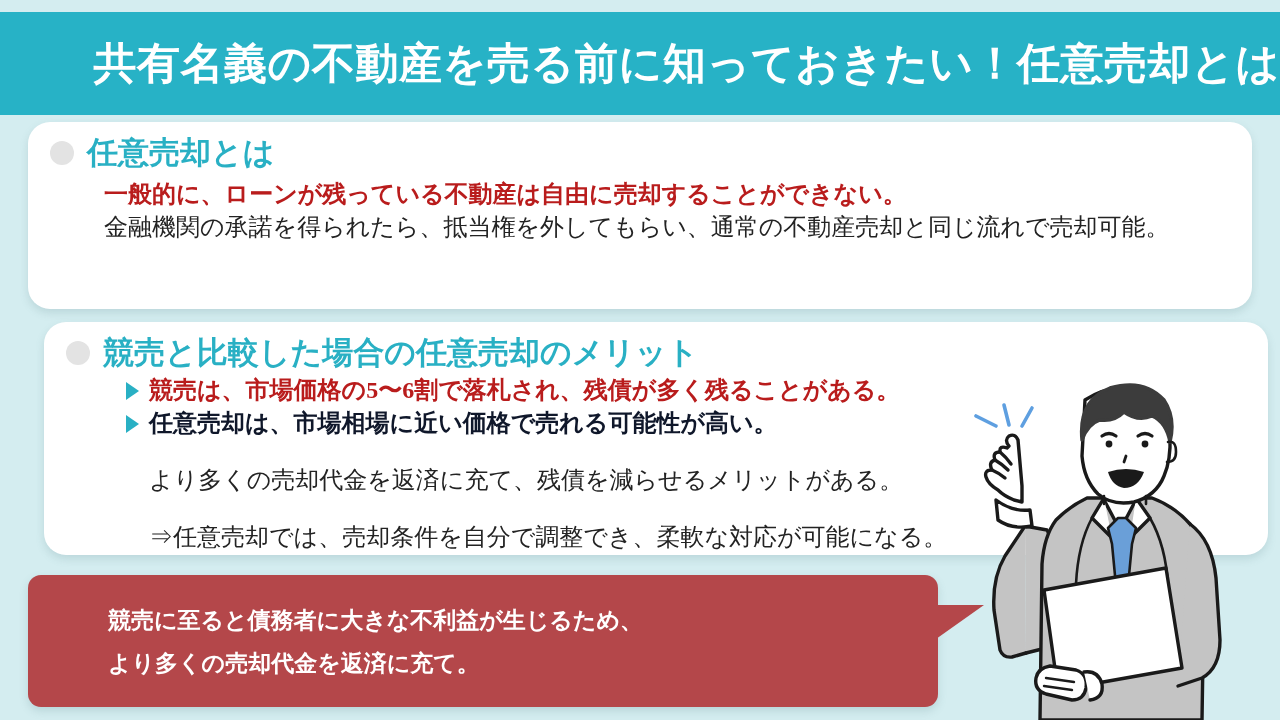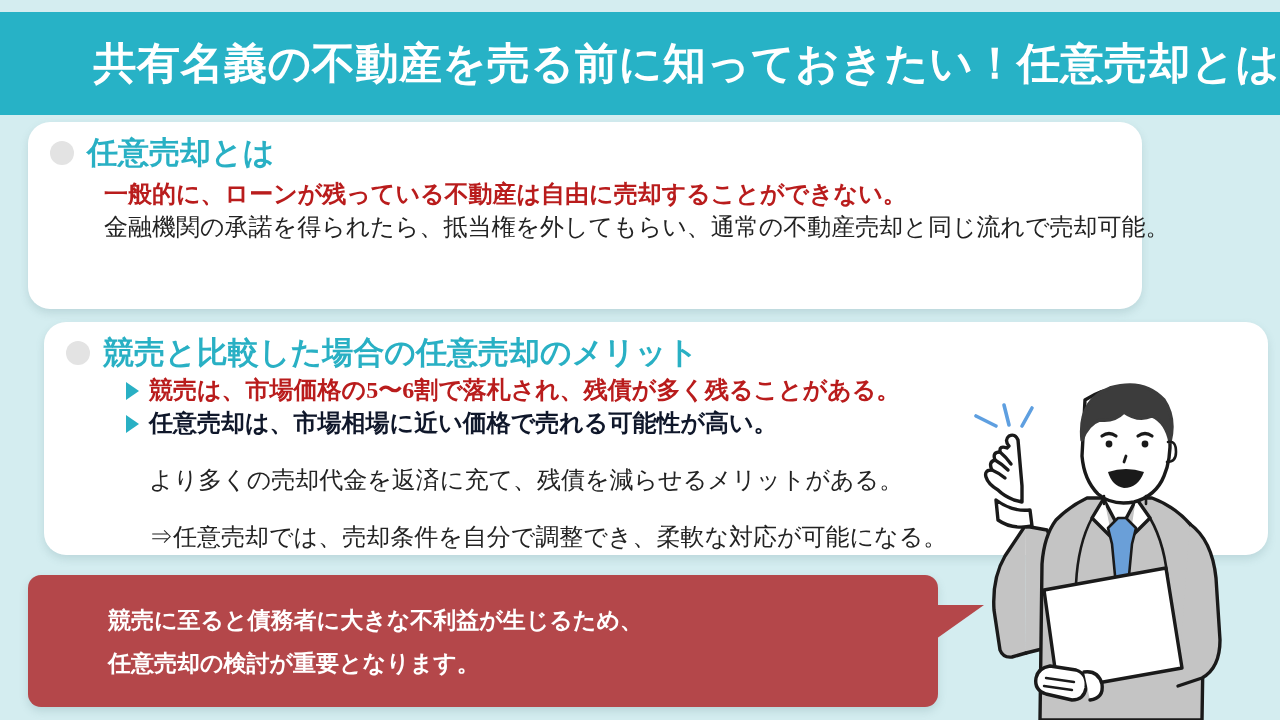--- a/index.html
+++ b/index.html
@@ -47,21 +47,21 @@
   
   .card {
     position: absolute;
     background: #ffffff;
     border-radius: 22px;
     box-shadow: 0 4px 9px rgba(90, 130, 135, 0.20);
   }
   #card-1 {
     left: 28px;
     top: 122px;
-    width: 1114px;
+    width: 1224px;
     height: 187px;
   }
   #card-2 {
     left: 44px;
     top: 322px;
     width: 1224px;
     height: 233px;
   }
 
   .card-head {
@@ -211,21 +211,21 @@
         <span class="line blue">任意売却は、市場相場に近い価格で売れる可能性が高い。</span>
       </div>
       <div class="line plain sub-line">より多くの売却代金を返済に充て、残債を減らせるメリットがある。</div>
       <div class="line plain sub-line">⇒任意売却では、売却条件を自分で調整でき、柔軟な対応が可能になる。</div>
     </div>
   </div>
 
   <div class="callout">
     <div class="callout-text">
       <div class="callout-line">競売に至ると債務者に大きな不利益が生じるため、</div>
-      <div class="callout-line">任意売却の検討が重要となります。</div>
+      <div class="callout-line">より多くの売却代金を返済に充て。</div>
     </div>
   </div>
   <div class="callout-tail"></div>
 
   <div class="illustration">
     <svg width="330" height="342" viewBox="0 0 330 342" xmlns="http://www.w3.org/2000/svg">
       <g fill="none" stroke="#1a1a1a" stroke-width="3.4" stroke-linecap="round" stroke-linejoin="round">
 
         <g stroke="#5e9fe0" stroke-width="3.6">
           <line x1="24" y1="38" x2="44" y2="48"></line>

